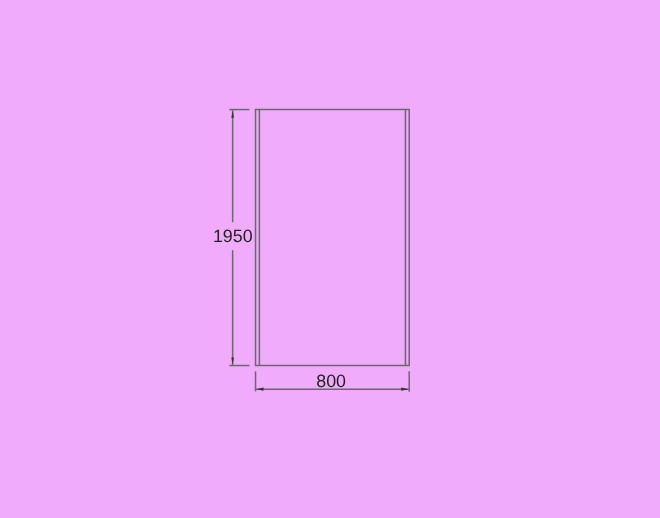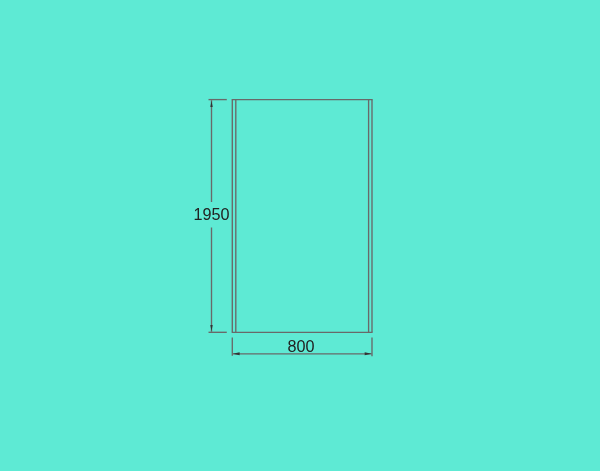--- a/index.html
+++ b/index.html
@@ -1,16 +1,16 @@
 <!DOCTYPE html>
 <html><head>
 <meta charset="utf-8">
 <style>
   html,body{margin:0;padding:0;background:#ffffff;}
-  .page{position:relative;width:600px;height:471px;background:#5eead4;overflow:hidden;
+  .page{position:relative;width:600px;height:471px;background:#f0abfc;overflow:hidden;
         font-family:"Liberation Sans", sans-serif;}
   svg{position:absolute;left:0;top:0;transform:translateZ(0);}
 </style>
 </head>
 <body>
 
 <div class="page">
 <svg width="600" height="471" viewBox="0 0 600 471">
   <g fill="none" stroke="#696969" stroke-width="1.35">
 

